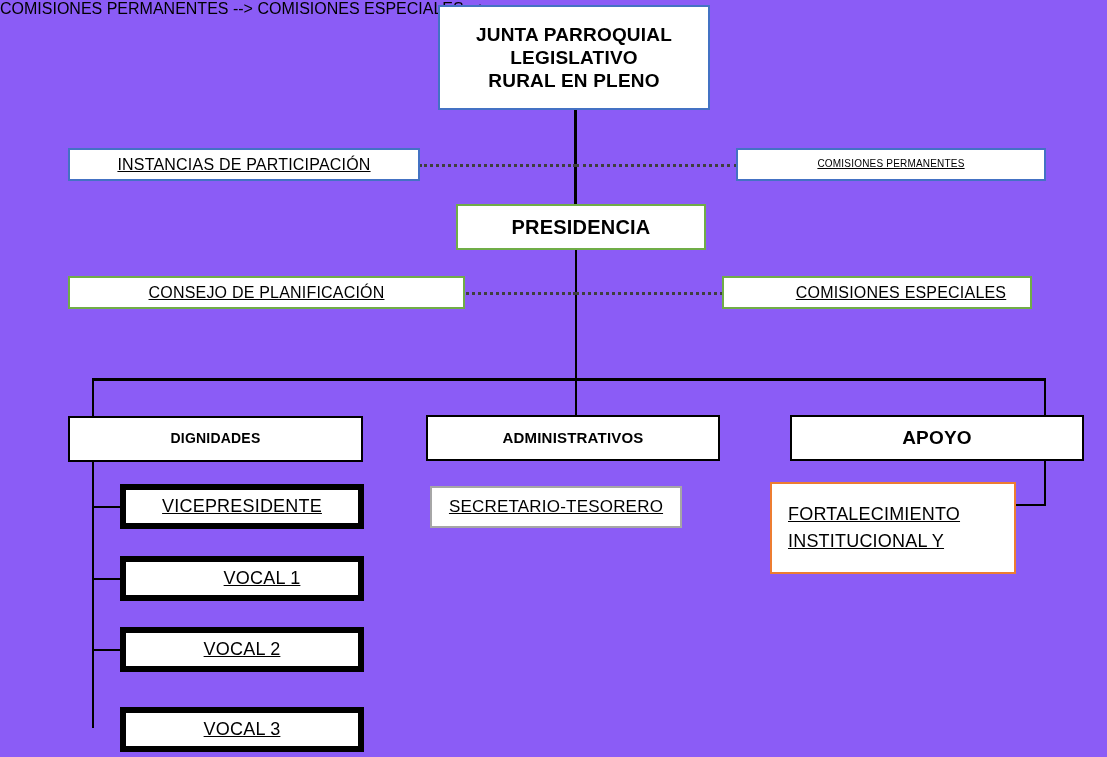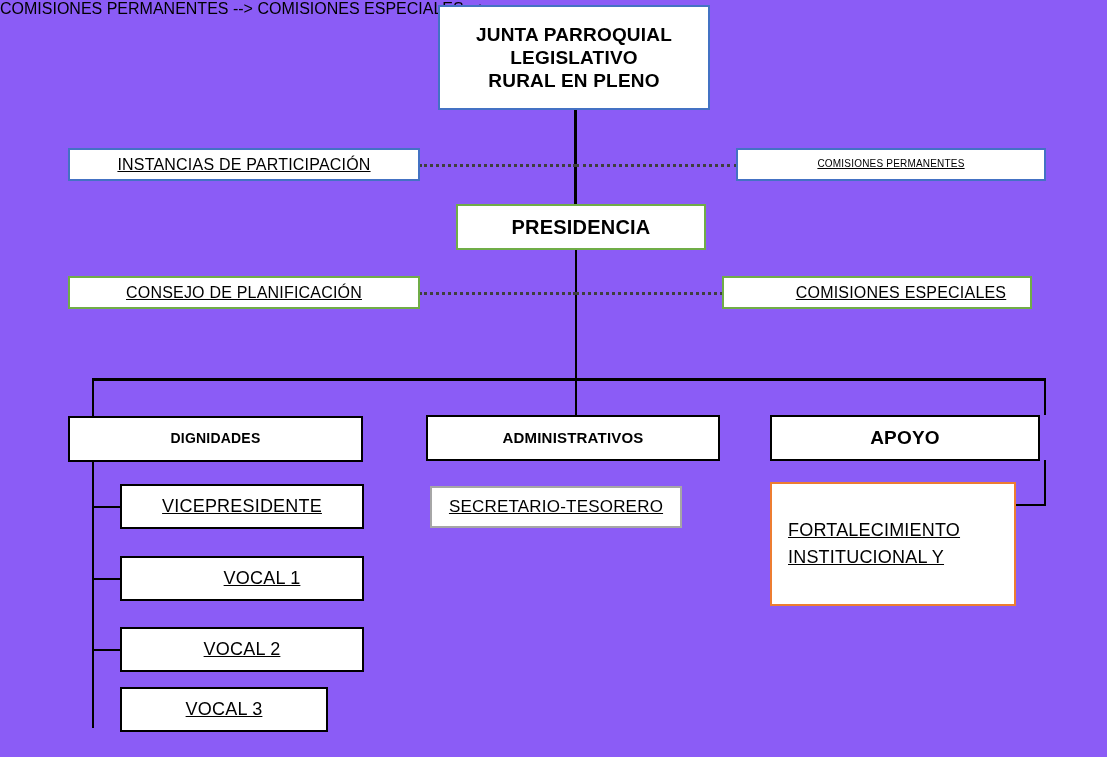--- a/index.html
+++ b/index.html
@@ -29,21 +29,21 @@
     color: #000000;
     letter-spacing: 0.2px;
     z-index: 5;
   }
   .node .label {
     width: 100%;
     line-height: 1.22;
   }
   
   .b-blue    { border: 2px solid #4472c4; }
-  .b-blue-lt { border: 2px solid #000000; }
+  .b-blue-lt { border: 6px solid #000000; }
   .b-green   { border: 2px solid #70ad47; }
   .b-black   { border: 2px solid #000000; }
   .b-gray    { border: 2px solid #a6a6a6; }
   .b-orange  { border: 2px solid #ed7d31; }
 
   
   .t-bold    { font-weight: bold; }
   .t-reg     { font-weight: normal; text-decoration: underline; }
   .t-left    { text-align: left; }
 
@@ -124,64 +124,64 @@
   <div class="node b-blue t-reg" style="left:736px; top:148px; width:310px; height:33px; font-size:10px;">
     <div class="label">COMISIONES  PERMANENTES</div>
   </div>
 
   
   <div class="node b-green t-bold" style="left:444px; top:204px; width:250px; height:46px; font-size:20px;margin-left:12px;">
     <div class="label">PRESIDENCIA</div>
   </div>
 
   
-  <div class="node b-green t-reg" style="left:68px; top:276px; width:352px; height:33px; font-size:16px;">
+  <div class="node b-green t-reg" style="left:68px; top:276px; width:397px; height:33px; font-size:16px;">
     <div class="label">CONSEJO DE PLANIFICACIÓN</div>
   </div>
 
   <div class="node b-green t-reg" style="left:722px; top:276px; width:310px; height:33px; font-size:16px;padding-left:48px;">
     <div class="label">COMISIONES  ESPECIALES</div>
   </div>
 
   
   <div class="node b-black t-bold" style="left:68px; top:416px; width:295px; height:46px; font-size:14px;">
     <div class="label">DIGNIDADES</div>
   </div>
 
   <div class="node b-black t-bold" style="left:426px; top:415px; width:294px; height:46px; font-size:15px;">
     <div class="label">ADMINISTRATIVOS</div>
   </div>
 
-  <div class="node b-black t-bold" style="left:770px; top:415px; width:270px; height:46px; font-size:19px;">
+  <div class="node b-black t-bold" style="left:790px; top:415px; width:294px; height:46px; font-size:19px;">
     <div class="label">APOYO</div>
   </div>
 
   
   <div class="node b-blue-lt t-reg" style="left:120px; top:484px; width:244px; height:45px; font-size:18px;">
     <div class="label">VICEPRESIDENTE</div>
   </div>
 
   <div class="node b-blue-lt t-reg" style="left:120px; top:556px; width:244px; height:45px; font-size:18px;padding-left:40px;">
     <div class="label">VOCAL 1</div>
   </div>
 
   <div class="node b-blue-lt t-reg" style="left:120px; top:627px; width:244px; height:45px; font-size:18px;">
     <div class="label">VOCAL 2</div>
   </div>
 
-  <div class="node b-blue-lt t-reg" style="left:120px; top:687px; width:208px; height:45px; font-size:18px;">
+  <div class="node b-blue-lt t-reg" style="left:120px; top:707px; width:244px; height:45px; font-size:18px;">
     <div class="label">VOCAL 3</div>
   </div>
 
   
   <div class="node b-gray t-reg" style="left:430px; top:486px; width:252px; height:42px; font-size:17px;">
     <div class="label">SECRETARIO-TESORERO</div>
   </div>
 
   
-  <div class="node b-orange t-reg t-left" style="left:770px; top:482px; width:246px; height:124px; font-size:18px; justify-content:flex-start; padding-left:16px;">
+  <div class="node b-orange t-reg t-left" style="left:770px; top:482px; width:246px; height:92px; font-size:18px; justify-content:flex-start; padding-left:16px;">
     <div class="label t-left" style="line-height:1.52;">
       <div>FORTALECIMIENTO</div>
       <div>INSTITUCIONAL   Y</div>
     </div>
   </div>
 
 </div>
 
 </body></html>

